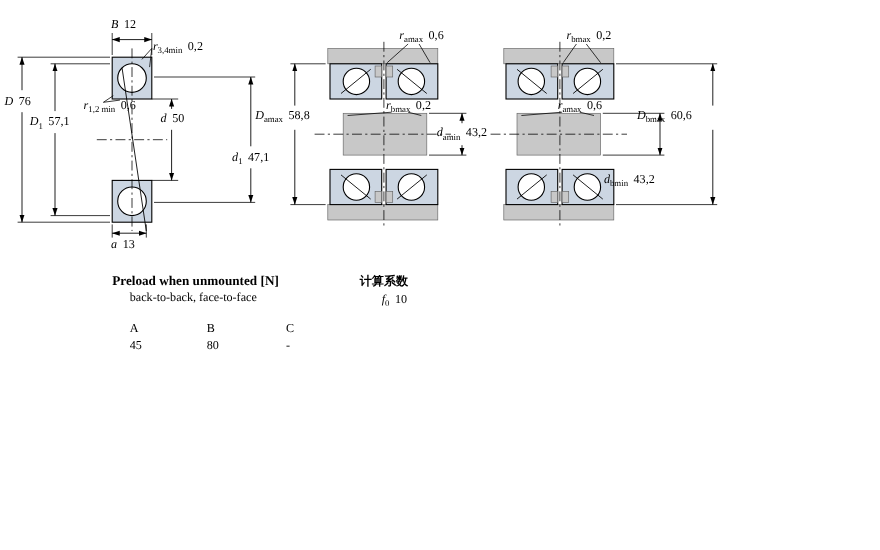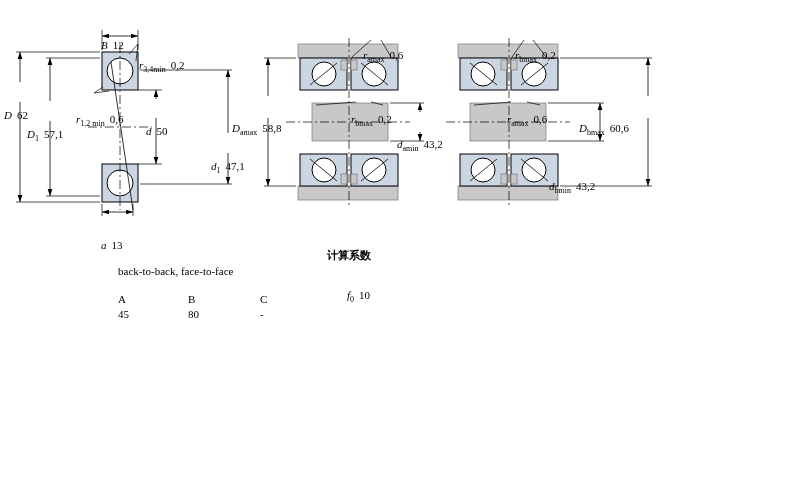--- a/index.html
+++ b/index.html
@@ -6,21 +6,21 @@
   .canvas{position:relative;width:800px;height:500px;background:#fff;overflow:hidden;
           font-family:"Liberation Serif",serif;color:#000;}
   .canvas svg{position:absolute;left:0;top:0;}
   .ring{fill:#ccd6e2;stroke:#000;stroke-width:1;}
   .ball{fill:#fff;stroke:#000;stroke-width:1;}
   .metal{fill:#c8c8c8;stroke:#666;stroke-width:0.6;}
   .ln{stroke:#000;stroke-width:0.8;fill:none;}
   .cl{stroke:#000;stroke-width:0.7;fill:none;stroke-dasharray:9 3 2 3;}
   .ext{stroke:#000;stroke-width:0.7;fill:none;}
   .dim{stroke:#000;stroke-width:0.8;fill:none;}
-  .lbl{position:absolute;font-size:11px;line-height:1.1;white-space:nowrap;margin-top:23px;}
+  .lbl{position:absolute;font-size:11px;line-height:1.1;white-space:nowrap;}
   .lbl .sym{font-style:italic;}
   .lbl sub{font-size:8px;line-height:1;}
   .lbl .val{margin-left:5px;}
   .heading{position:absolute;font-size:12px;font-weight:bold;white-space:nowrap;}
   .text{position:absolute;font-size:11px;white-space:nowrap;padding-left:16px;}
 </style>
 </head>
 <body>
 
 <div class="canvas">
@@ -175,21 +175,21 @@
     </g>
   </svg>
 
   <div class="lbl" style="left:101px;top:16px">
     <span class="sym">B</span><sub></sub><span class="val">12</span>
   </div>
   <div class="lbl" style="left:139px;top:36px">
     <span class="sym">r</span><sub>3,4min</sub><span class="val">0,2</span>
   </div>
   <div class="lbl" style="left:4px;top:86px">
-    <span class="sym">D</span><sub></sub><span class="val">62</span>
+    <span class="sym">D</span><sub></sub><span class="val">76</span>
   </div>
   <div class="lbl" style="left:27px;top:105px">
     <span class="sym">D</span><sub>1</sub><span class="val">57,1</span>
   </div>
   <div class="lbl" style="left:76px;top:90px">
     <span class="sym">r</span><sub>1,2 min</sub><span class="val">0,6</span>
   </div>
   <div class="lbl" style="left:146px;top:102px">
     <span class="sym">d</span><sub></sub><span class="val">50</span>
   </div>
@@ -219,20 +219,21 @@
   <div class="lbl" style="left:507px;top:90px">
     <span class="sym">r</span><sub>amax</sub><span class="val">0,6</span>
   </div>
   <div class="lbl" style="left:579px;top:99px">
     <span class="sym">D</span><sub>bmax</sub><span class="val">60,6</span>
   </div>
   <div class="lbl" style="left:549px;top:157px">
     <span class="sym">d</span><sub>bmin</sub><span class="val">43,2</span>
   </div>
 
+  <div class="heading" style="left:102px;top:248px">Preload when unmounted [N]</div>
   <div class="text" style="left:102px;top:265px">back-to-back, face-to-face</div>
 
   <div class="heading" style="left:327px;top:248px;font-family:'DejaVu Sans',sans-serif;font-size:11px">计算系数</div>
   <div class="lbl" style="left:347px;top:266px">
     <span class="sym">f</span><sub>0</sub><span class="val">10</span>
   </div>
 
   <div class="text" style="left:102px;top:293px">A</div>
   <div class="text" style="left:172px;top:293px">B</div>
   <div class="text" style="left:244px;top:293px">C</div>

